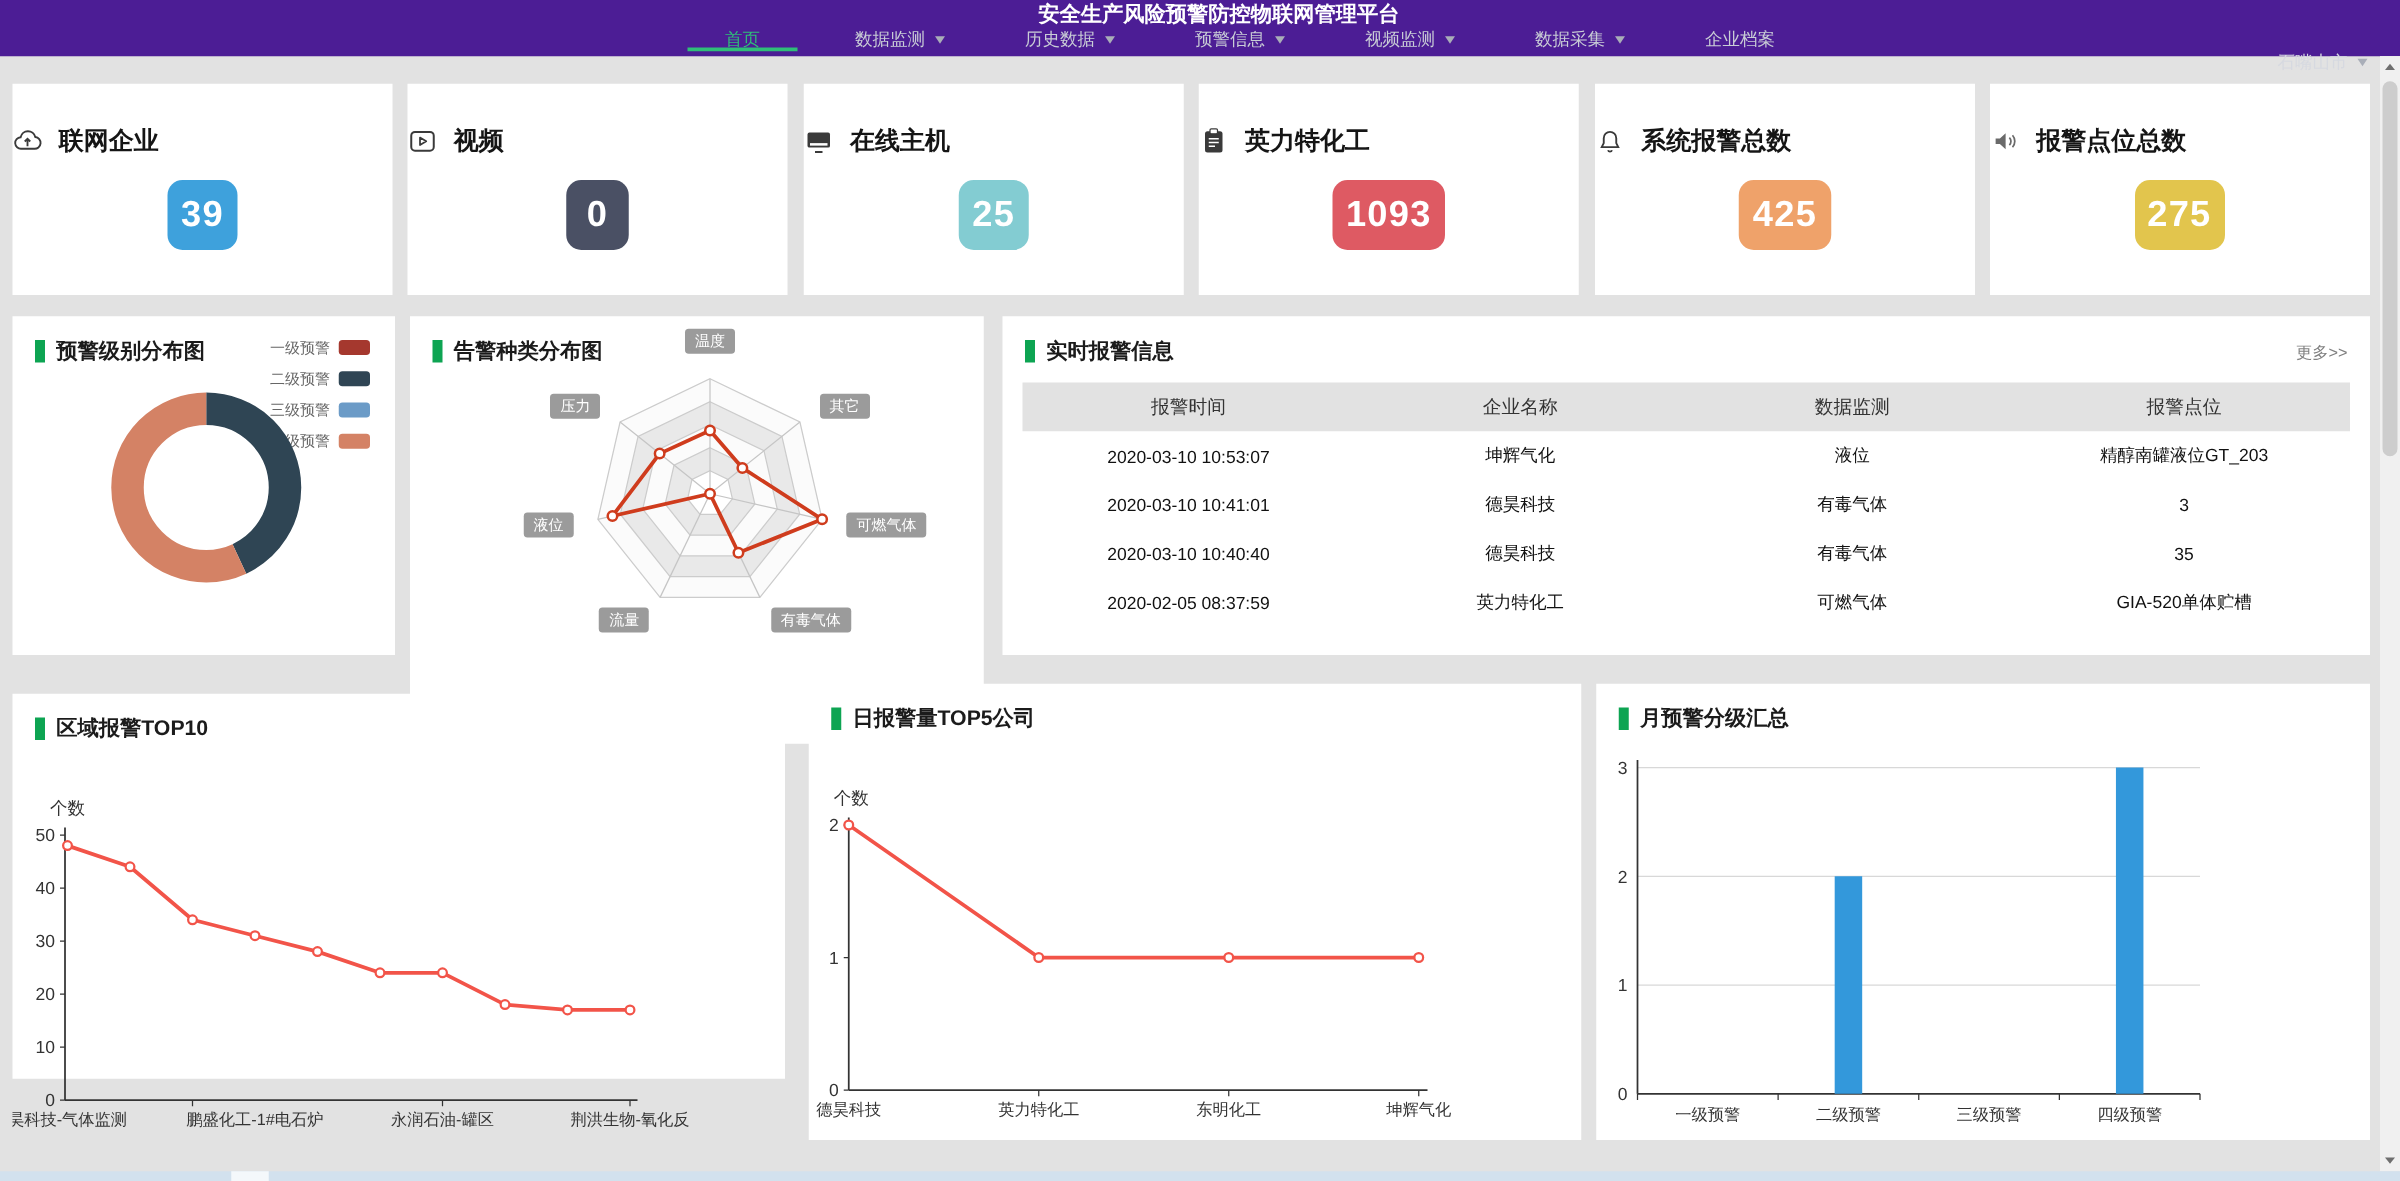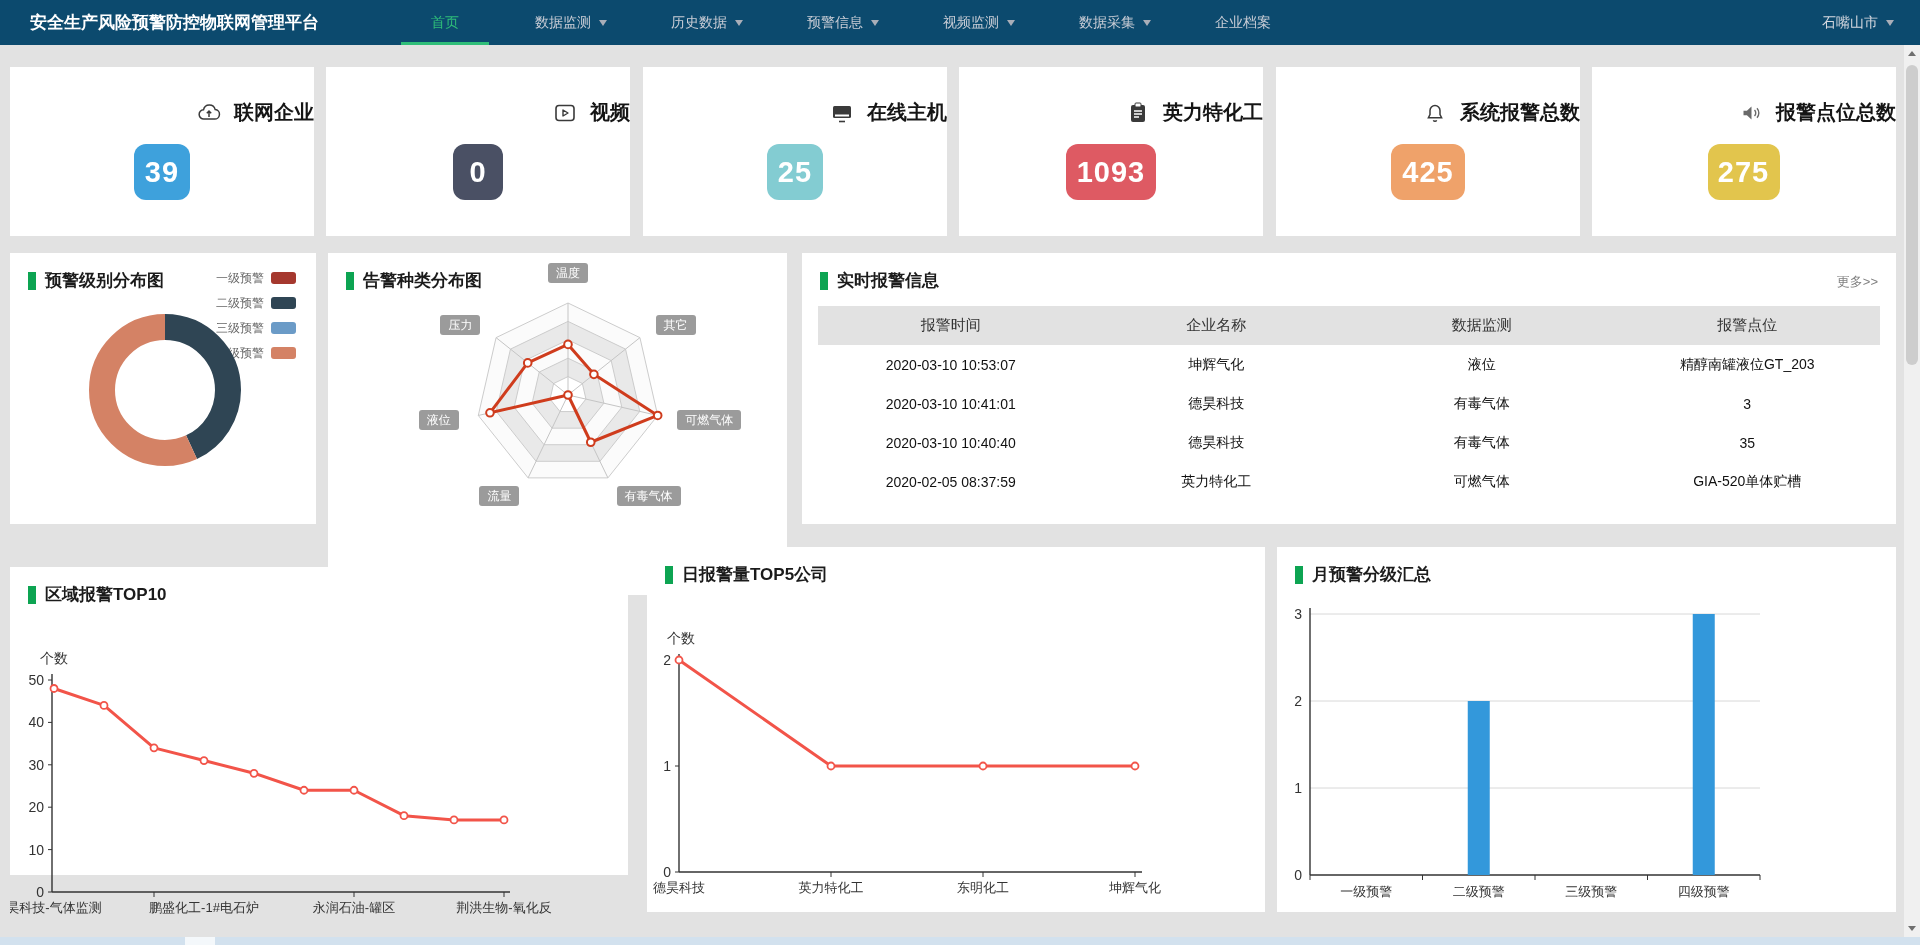--- a/index.html
+++ b/index.html
@@ -1,37 +1,37 @@
 <!DOCTYPE html>
 <html><head>
 <meta charset="utf-8">
 <style>
   html,body{margin:0;padding:0;background:#e2e2e2;}
   #app{position:relative;width:1920px;height:945px;background:#e2e2e2;overflow:hidden;
        font-family:"Liberation Sans","DejaVu Sans",sans-serif;color:#222;}
   
-  #topnav{position:absolute;left:0;top:0;width:100%;height:45px;background:#0c4a6e;
-          display:flex;align-items:center;}
+  #topnav{position:absolute;left:0;top:0;width:100%;height:45px;background:#4c1d95;
+          display:flex;align-items:center;flex-direction:column;}
   #nav-title{color:#fff;font-size:17px;font-weight:bold;margin-left:30px;white-space:nowrap;}
   #nav-menu{display:flex;align-items:stretch;height:100%;margin-left:68px;}
   .nav-item{position:relative;display:flex;align-items:center;padding:0 18px;margin:0 14px;
             color:#c9cdd6;font-size:14px;cursor:pointer;white-space:nowrap;}
   .nav-item.active{color:#2fbe79;padding:0 30px;}
   .nav-item.active::after{content:'';position:absolute;left:0;right:0;bottom:0;height:3px;background:#2fbe79;}
   .caret{width:0;height:0;border-left:4.5px solid transparent;border-right:4.5px solid transparent;
          border-top:6px solid #a9aeb8;margin-left:8px;display:inline-block;}
   #nav-region{margin-left:auto;margin-right:26px;color:#d6d9e0;font-size:14px;display:flex;align-items:center;cursor:pointer;}
   
   .card{position:absolute;background:#fff;}
   .card-title{position:absolute;left:18px;top:16px;font-size:17px;font-weight:bold;color:#1b1b1b;
               display:flex;align-items:center;white-space:nowrap;}
   .green-block{display:inline-block;width:8px;height:18px;background:#0da452;margin-right:9px;}
   
   .stat-card{width:304px;height:169px;top:67px;text-align:center;}
-  .stat-head{display:flex;justify-content:flex-end;align-items:center;margin-top:32px;padding-left:37px;}
+  .stat-head{display:flex;justify-content:flex-start;align-items:center;margin-top:32px;}
   .stat-head .sicon{width:24px;height:24px;margin-right:13px;}
   .stat-label{font-size:20px;font-weight:bold;color:#151515;}
   .stat-badge{display:inline-block;margin-top:18px;min-width:28px;padding:0 11px;height:56px;line-height:56px;
               border-radius:12px;color:#fff;font-size:29px;font-weight:bold;letter-spacing:1px;}
   
   .legend-item{position:absolute;display:flex;align-items:center;height:14px;}
   .legend-label{font-size:12px;color:#666;margin-right:7px;white-space:nowrap;}
   .legend-chip{width:25px;height:12px;border-radius:3px;}
   
   .radar-label{position:absolute;background:#9b9b9b;color:#fff;font-size:12px;line-height:14px;
@@ -276,21 +276,21 @@
         </div>
         <div class="rt-row">
           <div class="cell">2020-02-05 08:37:59</div>
           <div class="cell">英力特化工</div>
           <div class="cell">可燃气体</div>
           <div class="cell">GIA-520单体贮槽</div>
         </div>
       </div>
   </section>
 
-  <section class="card" id="region-card" style="left:10px;top:567px;width:618px;height:308px;">
+  <section class="card" id="region-card" style="left:10px;top:555px;width:618px;height:308px;">
     <div class="card-title">
       <span class="green-block"></span>
       <span>区域报警TOP10</span>
     </div>
     <div id="region-chart">
         <svg width="618" height="365" viewBox="0 0 618 365" style="position:absolute;left:0;top:0;">
           <text x="58" y="96" text-anchor="end" font-size="14" fill="#333">个数</text>
           <text x="34" y="330" text-anchor="end" font-size="14" fill="#333">0</text>
           <line x1="38" y1="325" x2="42" y2="325" stroke="#333"></line>
           <text x="34" y="287.6" text-anchor="end" font-size="14" fill="#333">10</text>

